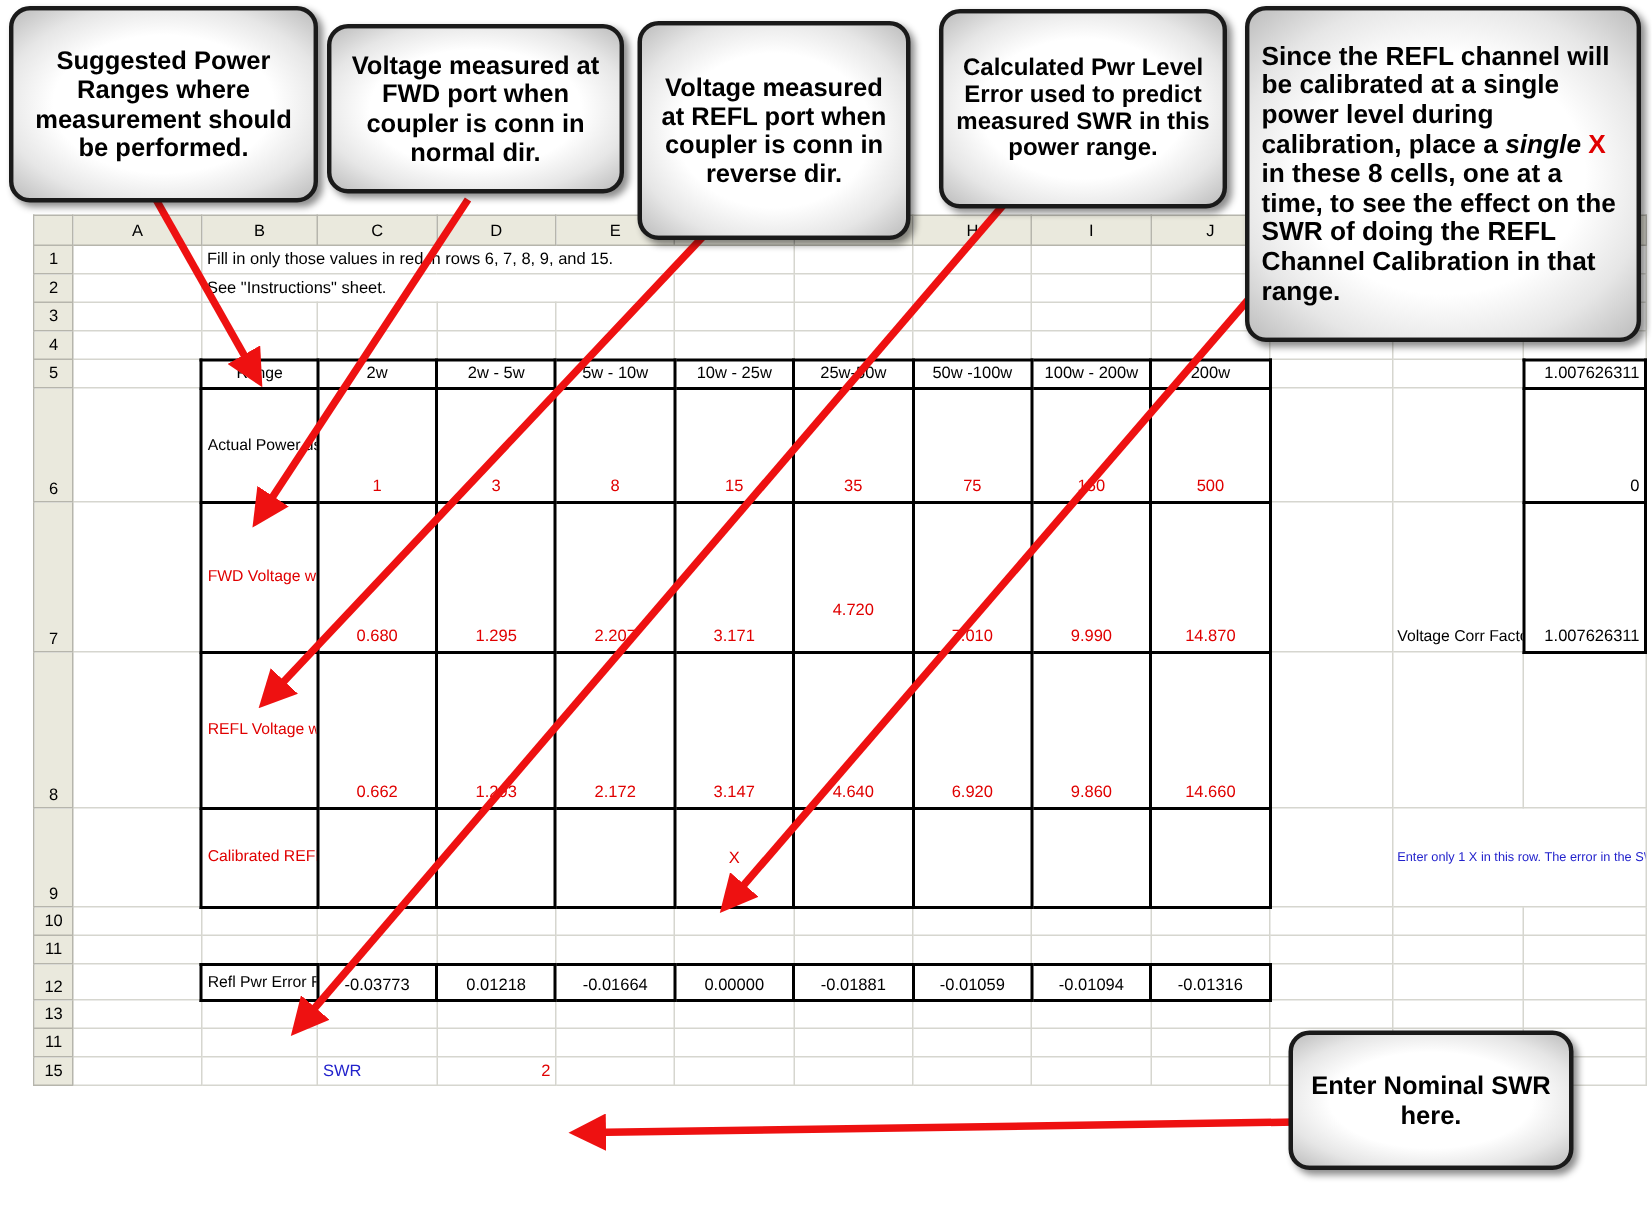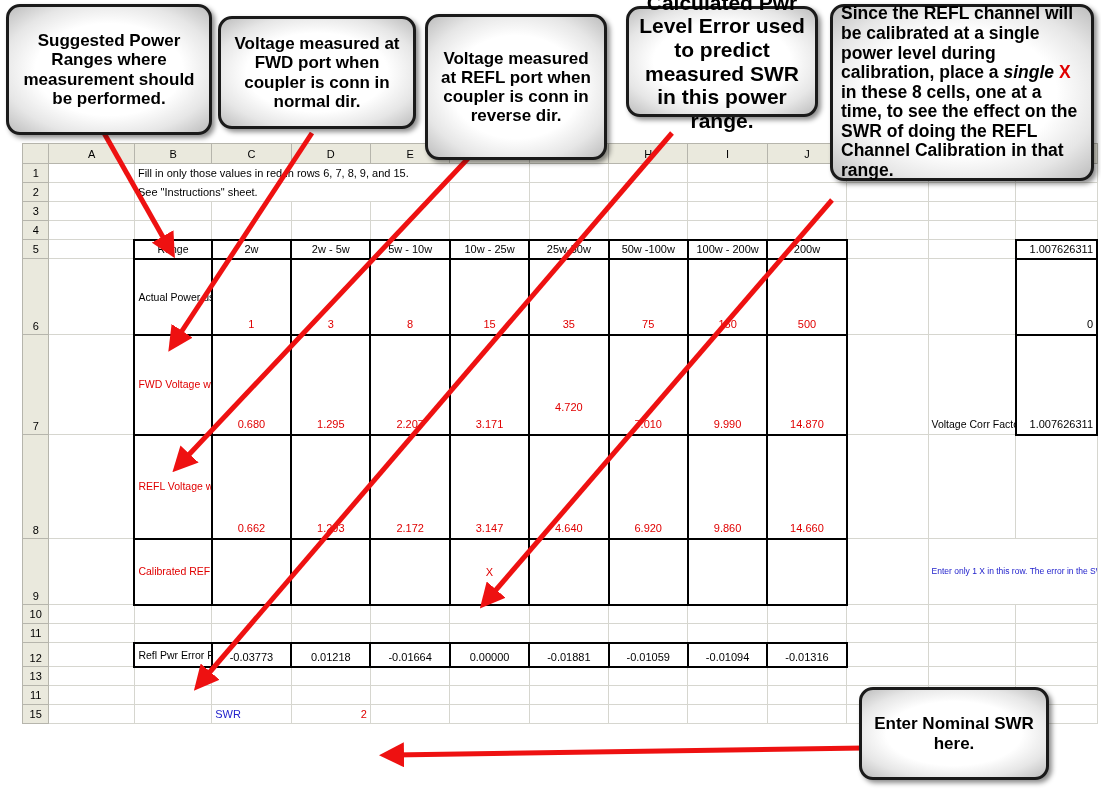--- a/index.html
+++ b/index.html
@@ -430,25 +430,25 @@
   </div>
 
   <div class="callout" style="left:218px; top:16px; width:198px; height:113px; font-size:17px;">
     <div class="inner">Voltage measured at FWD port when coupler is conn in normal dir.</div>
   </div>
 
   <div class="callout" style="left:425px; top:14px; width:182px; height:146px; font-size:17px;">
     <div class="inner">Voltage measured at REFL port when coupler is conn in reverse dir.</div>
   </div>
 
-  <div class="callout" style="left:626px; top:6px; width:192px; height:111px; font-size:21px;">
+  <div class="callout" style="left:626px; top:6px; width:192px; height:133px; font-size:16px;">
     <div class="inner">Calculated Pwr Level Error used to predict measured SWR in this power range.</div>
   </div>
 
-  <div class="callout" style="left:830px; top:4px; width:264px; height:177px; font-size:17.5px; text-align:left;">
+  <div class="callout" style="left:830px; top:4px; width:264px; height:224px; font-size:17.5px; text-align:left;">
     <div class="inner"><span>Since the REFL channel will be calibrated at a single power level during calibration, place a </span><em>single</em><span> </span><span class="redX">X</span><span> in these 8 cells, one at a time, to see the effect on the SWR of doing the REFL Channel Calibration in that range.</span></div>
   </div>
 
   <div class="callout" style="left:859px; top:687px; width:190px; height:93px; font-size:17px;">
     <div class="inner">Enter Nominal SWR here.</div>
   </div>
 
 </div>
 
 </body></html>

